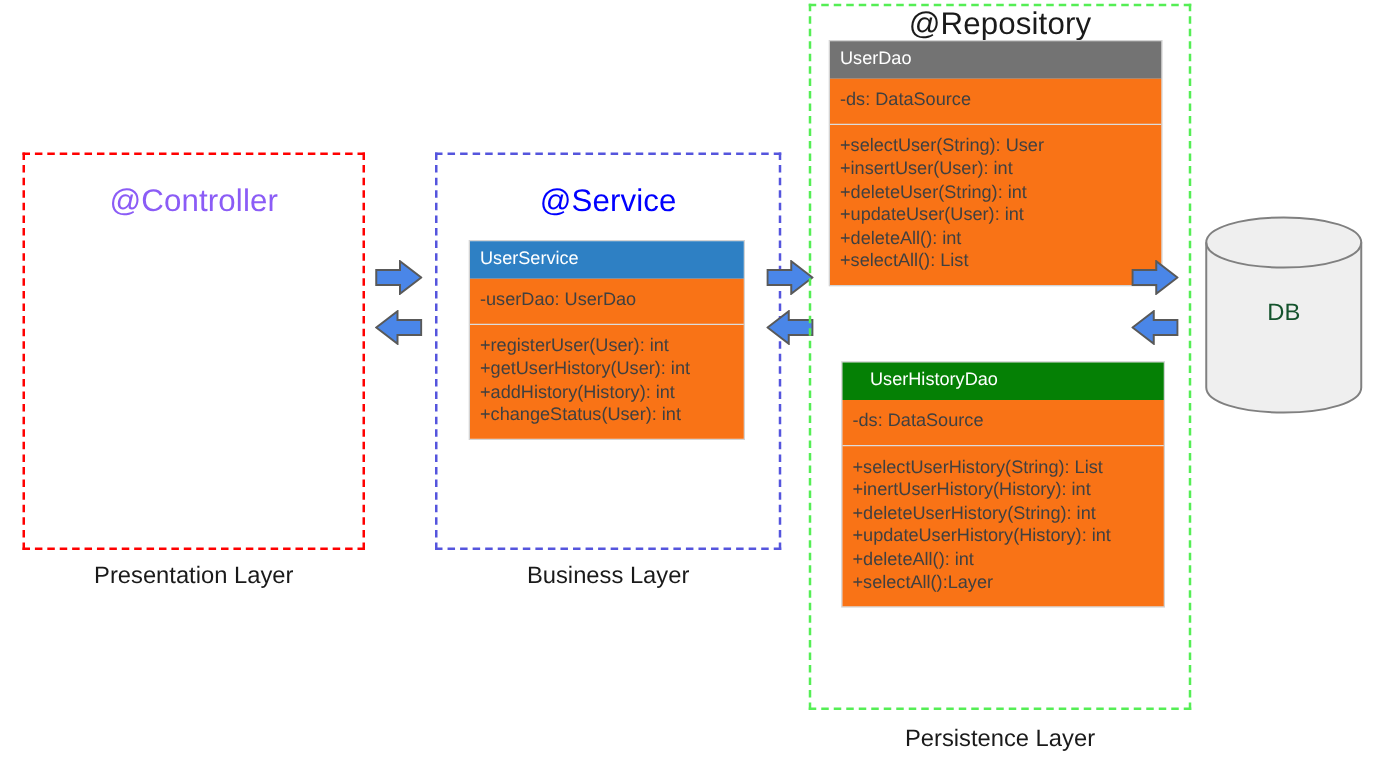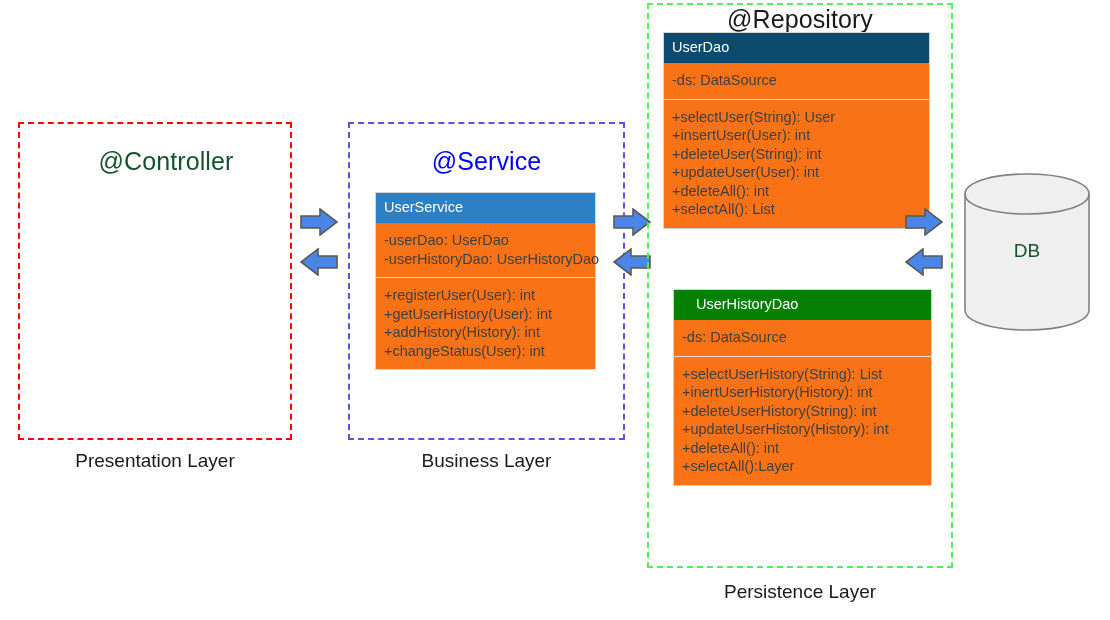--- a/index.html
+++ b/index.html
@@ -36,21 +36,21 @@
   }
 
   
   .anno-title {
     position: absolute;
     text-align: center;
     font-size: 25px;
     letter-spacing: 0.1px;
     white-space: nowrap;
   }
-  .anno-title.controller { left: 29px; top: 147px; width: 274px; color: #14532d; }
+  .anno-title.controller { left: 18px; top: 147px; width: 274px; color: #8b5cf6; }
   .anno-title.service    { left: 348px; top: 147px; width: 277px; color: #0000ff; }
   .anno-title.repository { left: 647px; top: 5px;   width: 306px; color: #1a1a1a; }
 
   
   .uml-class {
     position: absolute;
     box-sizing: border-box;
     border: 1px solid #d3d3d3;
     background: #efefef;
   }
@@ -75,21 +75,21 @@
   .uml-compartment .row { white-space: nowrap; }
 
   
   .uml-class.register-controller { left: 32px;  top: 190px; width: 249px; }
   .uml-class.register-controller .uml-header { background: #808080; }
 
   .uml-class.user-service { left: 375px; top: 192px; width: 221px; }
   .uml-class.user-service .uml-header { background: #2e80c4; }
 
   .uml-class.user-dao { left: 663px; top: 32px; width: 267px; }
-  .uml-class.user-dao .uml-header { background: #0c4a6e; }
+  .uml-class.user-dao .uml-header { background: #737373; }
 
   .uml-class.user-history-dao { left: 673px; top: 289px; width: 259px; }
   .uml-class.user-history-dao .uml-header { background: #058005; padding-left: 22px; }
 
   
   .layer-caption {
     position: absolute;
     text-align: center;
     font-size: 19px;
     color: #1a1a1a;
@@ -143,21 +143,20 @@
     </svg>
   </div>
 
   <div class="layer-box business"></div>
   <div class="anno-title service">@Service</div>
 
   <div class="uml-class user-service">
     <div class="uml-header">UserService</div>
     <div class="uml-compartment attrs">
       <div class="row">-userDao: UserDao</div>
-      <div class="row">-userHistoryDao: UserHistoryDao</div>
     </div>
     <div class="uml-compartment ops">
       <div class="row">+registerUser(User): int</div>
       <div class="row">+getUserHistory(User): int</div>
       <div class="row">+addHistory(History): int</div>
       <div class="row">+changeStatus(User): int</div>
     </div>
   </div>
 
   <div class="layer-caption business">Business Layer</div>

